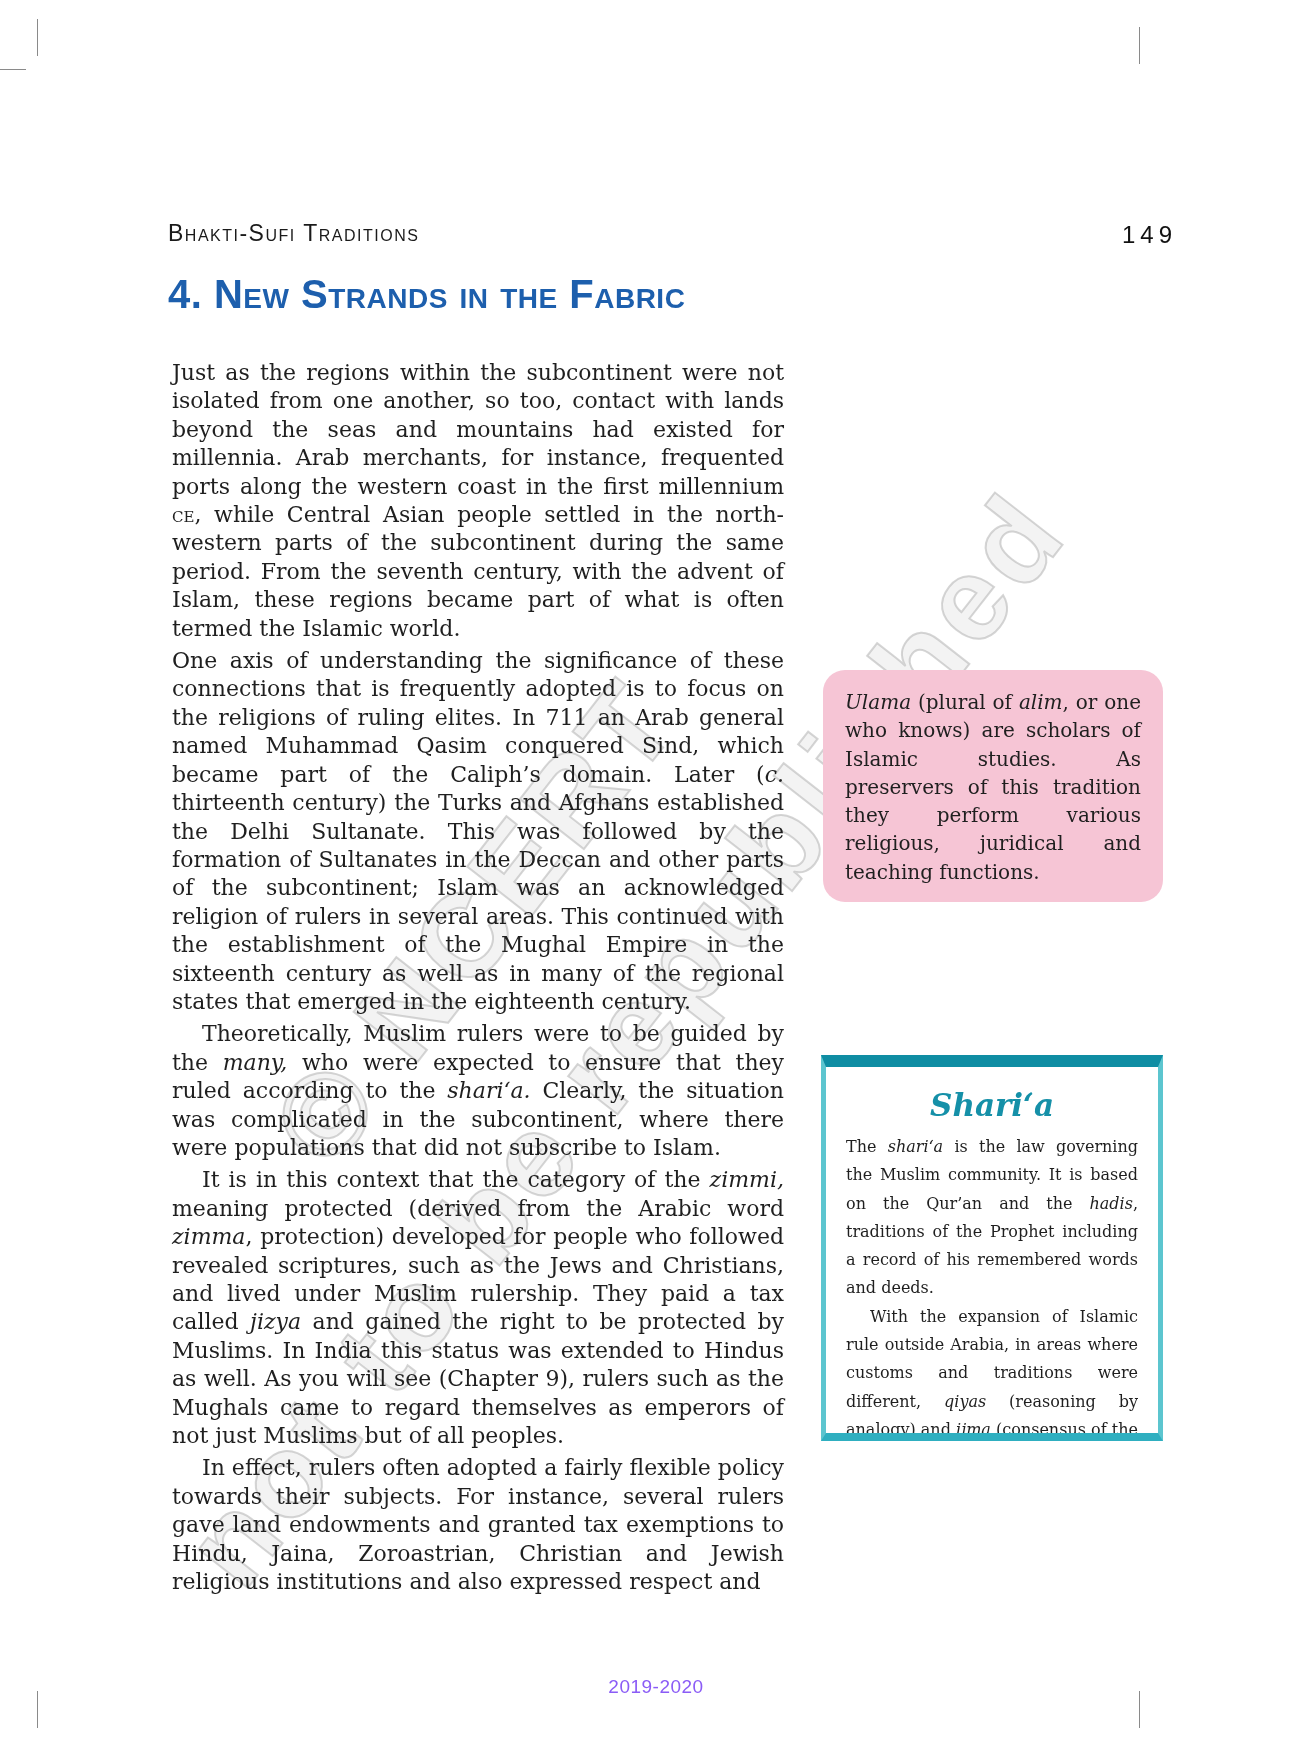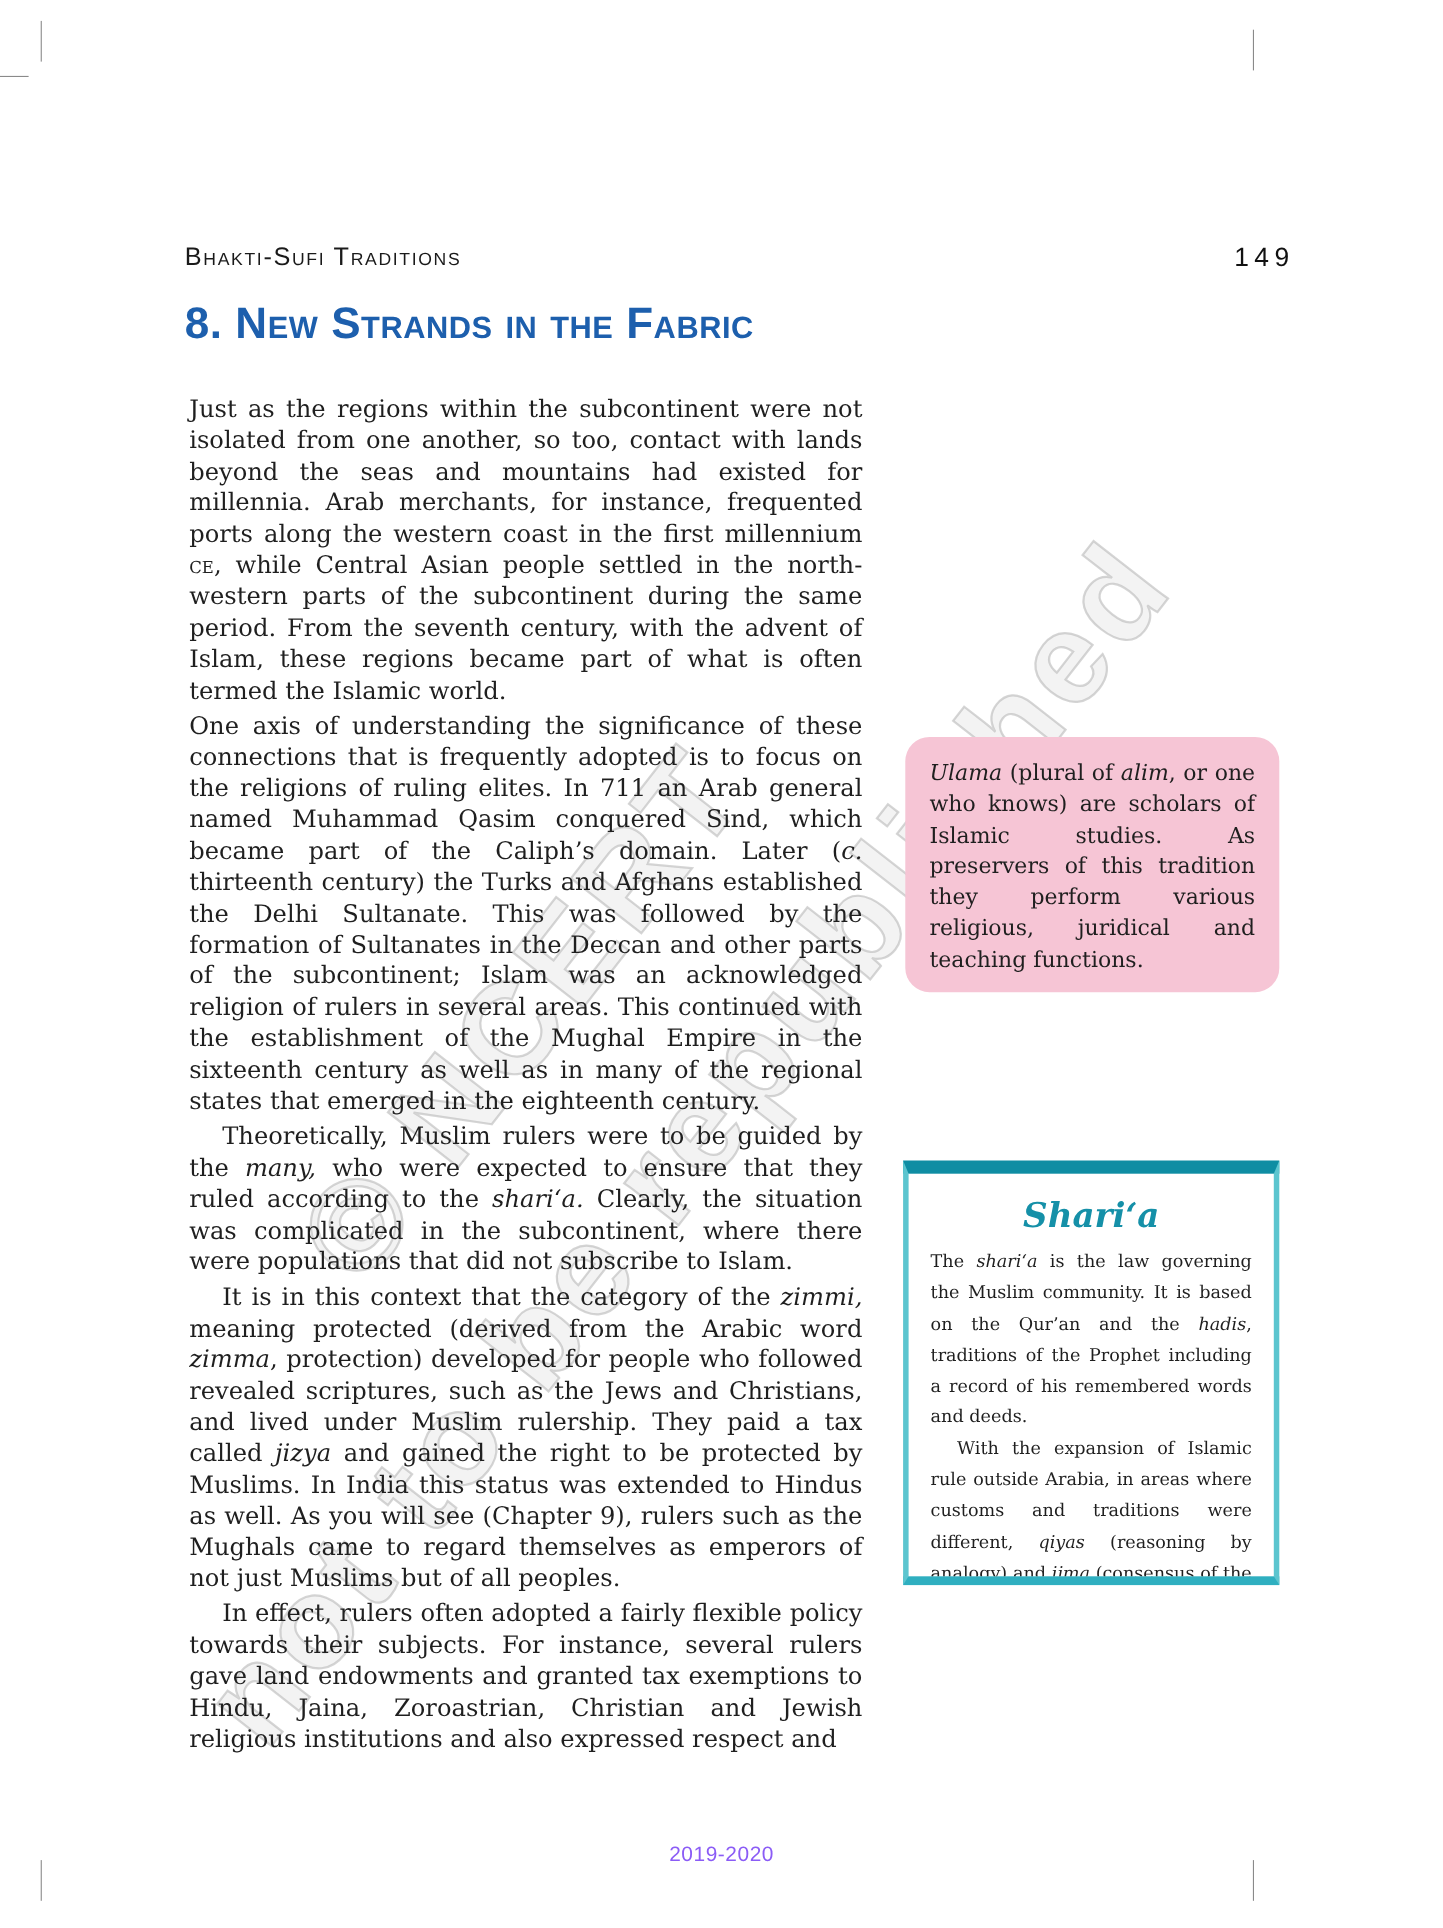--- a/index.html
+++ b/index.html
@@ -117,21 +117,21 @@
     <div>© NCERT</div>
     <div>not to be republished</div>
   </div>
 
   <div class="content">
 
     <div class="running-head">Bhakti-Sufi Traditions</div>
     <div class="page-number">149</div>
 
     <div class="main-heading">
-      <div class="line1">8. New Strands in the Fabric</div>
+      <div class="line1">4. New Strands in the Fabric</div>
     </div>
 
     <div class="main-col">
       <p><span>Just as the regions within the subcontinent were not isolated from one another, so too, contact with lands beyond the seas and mountains had existed for millennia. Arab merchants, for instance, frequented ports along the western coast in the first millennium </span><span class="sc">ce</span><span>, while Central Asian people settled in the north-western parts of the subcontinent during the same period. From the seventh century, with the advent of Islam, these regions became part of what is often termed the Islamic world.</span></p>
       <p><span>One axis of understanding the significance of these connections that is frequently adopted is to focus on the religions of ruling elites. In 711 an Arab general named Muhammad Qasim conquered Sind, which became part of the Caliph’s domain. Later (</span><span class="it">c.</span><span> thirteenth century) the Turks and Afghans established the Delhi Sultanate. This was followed by the formation of Sultanates in the Deccan and other parts of the subcontinent; Islam was an acknowledged religion of rulers in several areas. This continued with the establishment of the Mughal Empire in the sixteenth century as well as in many of the regional states that emerged in the eighteenth century.</span></p>
       <p class="indent"><span>Theoretically, Muslim rulers were to be guided by the </span><span class="it">many,</span><span> who were expected to ensure that they ruled according to the </span><span class="it">shari‘a.</span><span> Clearly, the situation was complicated in the subcontinent, where there were populations that did not subscribe to Islam.</span></p>
       <p class="indent"><span>It is in this context that the category of the </span><span class="it">zimmi,</span><span> meaning protected (derived from the Arabic word </span><span class="it">zimma</span><span>, protection) developed for people who followed revealed scriptures, such as the Jews and Christians, and lived under Muslim rulership. They paid a tax called </span><span class="it">jizya</span><span> and gained the right to be protected by Muslims.  In India this status was extended to Hindus as well. As you will see (Chapter 9), rulers such as the Mughals came to regard themselves as emperors of not just Muslims but of all peoples.</span></p>
       <p class="indent"><span>In effect, rulers often adopted a fairly flexible policy towards their subjects. For instance, several rulers gave land endowments and granted tax exemptions to Hindu, Jaina, Zoroastrian, Christian and Jewish religious institutions and also expressed respect and</span></p>
     </div>
 

